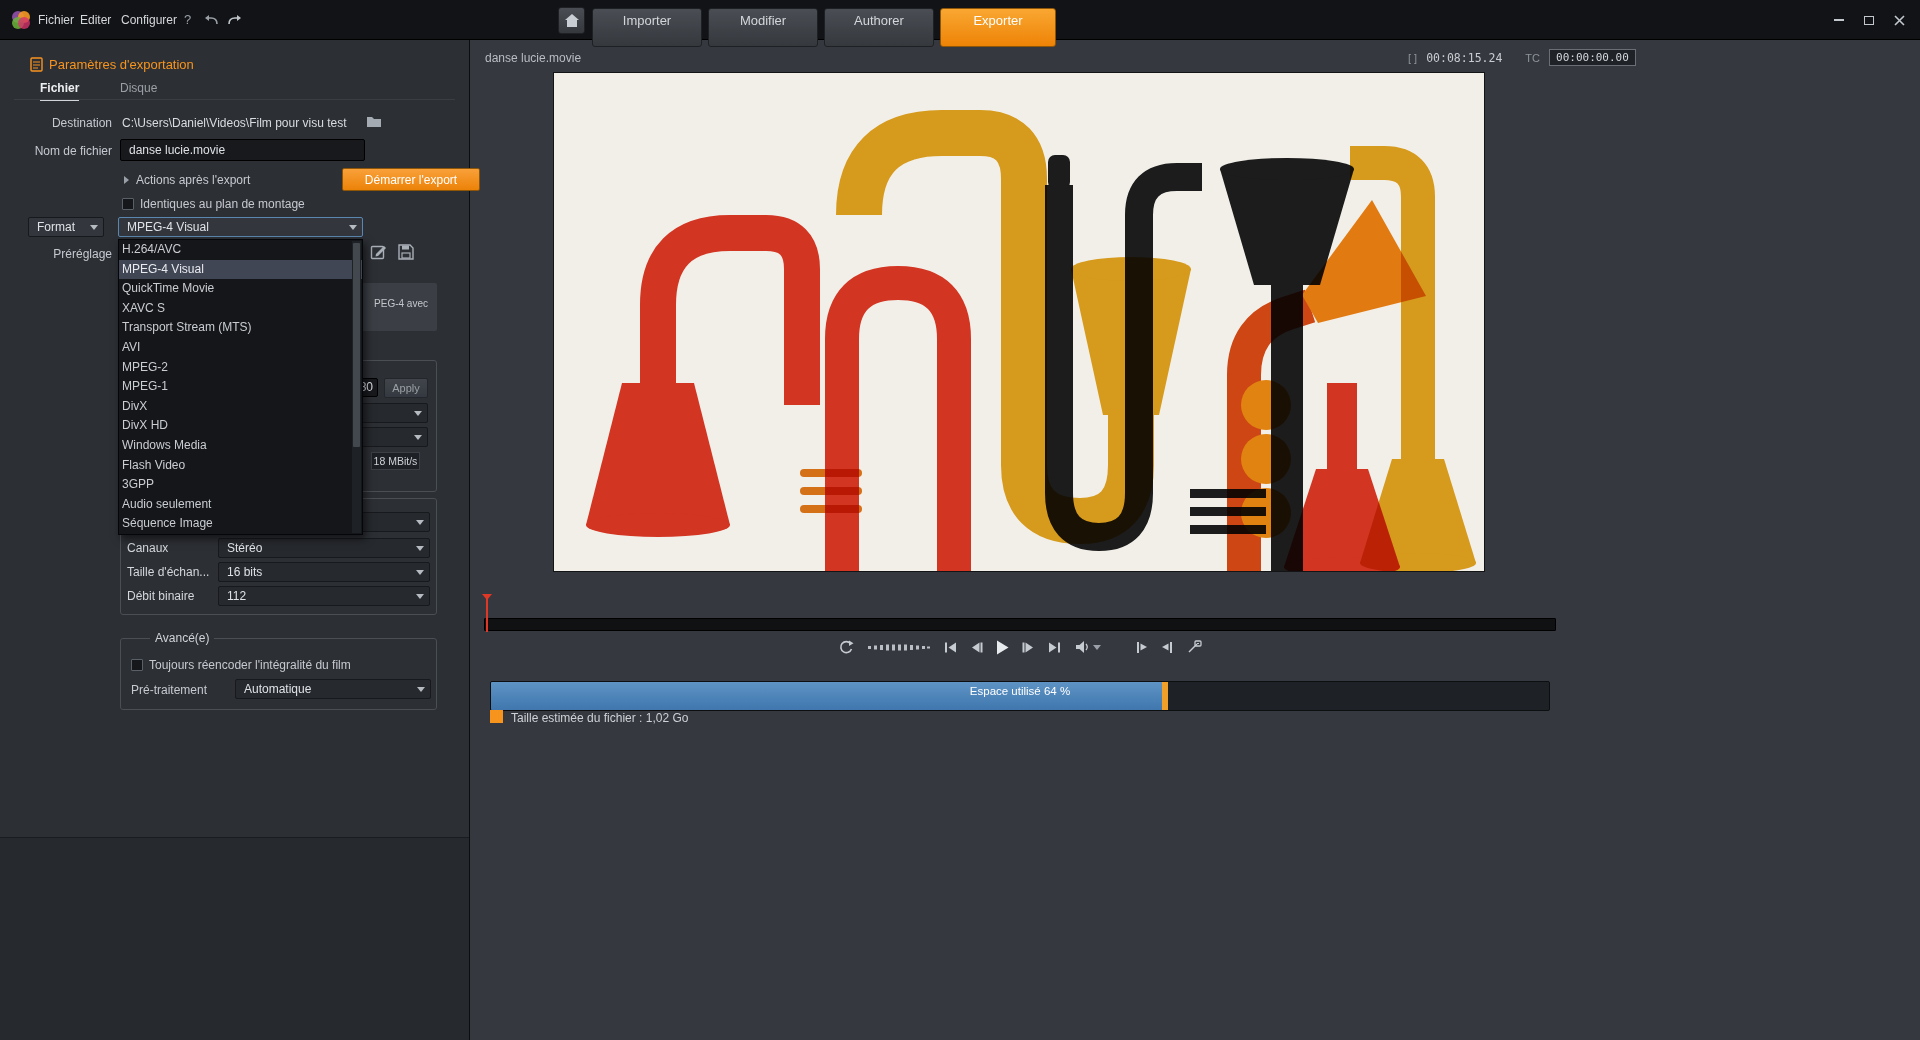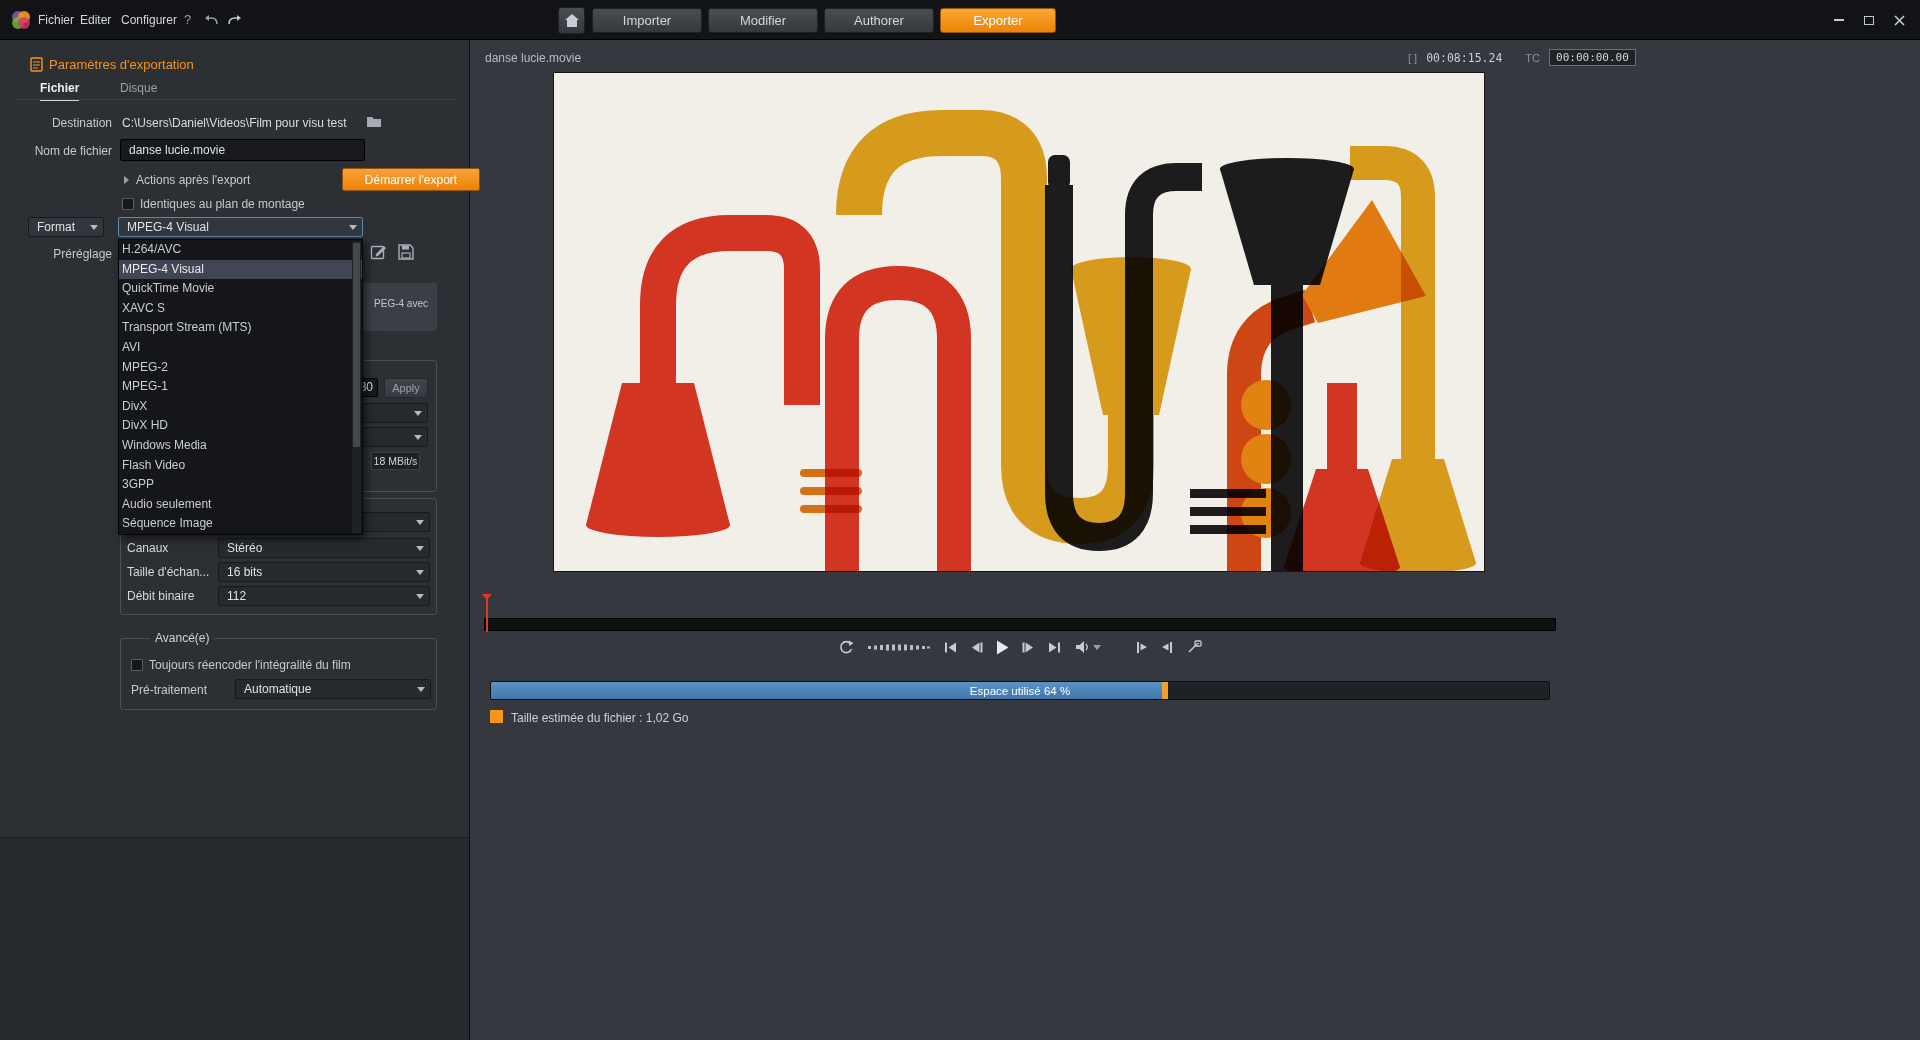--- a/index.html
+++ b/index.html
@@ -4,21 +4,21 @@
 <style>
   * { margin:0; padding:0; box-sizing:border-box; }
   html,body { background:#1a1b1e; }
   body { font-family:"Liberation Sans", sans-serif; }
   .app { position:relative; width:1920px; height:1040px; overflow:hidden; background:#2c2f34; }
 
   
   .topbar { position:absolute; left:0; top:0; width:1920px; height:40px; background:#121316; border-bottom:1px solid #000; z-index:50; }
   .menu-item { position:absolute; top:0; height:40px; line-height:40px; font-size:12px; color:#d4d7db; cursor:default; }
   .tb-icon { position:absolute; top:12px; color:#9aa0a7; font-size:13px; }
-  .navbtn { position:absolute; top:8px; height:25px; background:linear-gradient(#4a4e54,#35383d); border:1px solid #1e2024; border-radius:3px; color:#d3d7db; font-size:13px; text-align:center; line-height:23px; }
+  .navbtn { position:absolute; top:8px; height:39px; background:linear-gradient(#4a4e54,#35383d); border:1px solid #1e2024; border-radius:3px; color:#d3d7db; font-size:13px; text-align:center; line-height:23px; }
   .navbtn.orange { background:linear-gradient(#f9a732,#ee8306); color:#fff; border-color:#8f5608; }
   .homebtn { position:absolute; left:558px; top:7px; width:27px; height:27px; background:linear-gradient(#4a4e54,#35383d); border:1px solid #1e2024; border-radius:3px; display:flex; align-items:center; justify-content:center; }
   .winctl { position:absolute; top:13px; width:22px; height:14px; display:flex; align-items:center; justify-content:center; }
 
   
   .left-panel { position:absolute; left:0; top:40px; width:470px; height:1000px; background:#2c2f34; border-right:1px solid #0c0d0f; z-index:10; }
   .lp-abs { position:absolute; white-space:nowrap; }
   .lbl { font-size:12px; color:#c6cad0; }
   .lbl-r { text-align:right; }
   .val { font-size:12px; color:#d9dce0; }
@@ -51,21 +51,21 @@
   .ruler { position:absolute; left:14px; top:559px; width:1072px; height:17px; }
   .ruler .ticks { position:absolute; left:0; right:0; top:0; height:5px;
      background:repeating-linear-gradient(to right, #70767e 0 1px, transparent 1px 13.4px); }
   .ruler-label { position:absolute; top:5px; font-size:9px; color:#9fa5ac; transform:translateX(-50%); }
   .ruler-label.first { transform:none; }
   .scrub-track { position:absolute; left:14px; top:578px; width:1072px; height:13px; background:#0f1113; border:1px solid #000; border-radius:1px; }
   .playhead-line { position:absolute; left:16px; top:558px; width:2px; height:34px; background:#e03826; z-index:3; }
   .playhead-cap { position:absolute; left:12px; top:554px; width:0; height:0; border-left:5px solid transparent; border-right:5px solid transparent; border-top:6px solid #e03826; z-index:3; }
   .transport { position:absolute; left:550px; top:597px; transform:translateX(-50%); display:flex; align-items:center; gap:13px; height:20px; }
   .ticon { display:flex; align-items:center; }
-  .progress-wrap { position:absolute; left:20px; top:641px; width:1060px; height:19px; background:#1e2125; border:1px solid #0d0e10; border-radius:2px; overflow:hidden; }
+  .progress-wrap { position:absolute; left:20px; top:641px; width:1060px; height:30px; background:#1e2125; border:1px solid #0d0e10; border-radius:2px; overflow:hidden; }
   .progress-fill { position:absolute; left:0; top:0; bottom:0; background:linear-gradient(#5e93c4,#3f77ae); }
   .progress-tick { position:absolute; top:0; bottom:0; width:6px; background:#f0a028; }
   .progress-text { position:absolute; left:0; right:0; top:0; bottom:0; text-align:center; line-height:18px; color:#fff; font-size:11.5px; }
   .legend-square { position:absolute; left:20px; top:670px; width:13px; height:13px; background:#f7941e; }
 </style>
 </head>
 <body>
 
 <div class="app">
 

